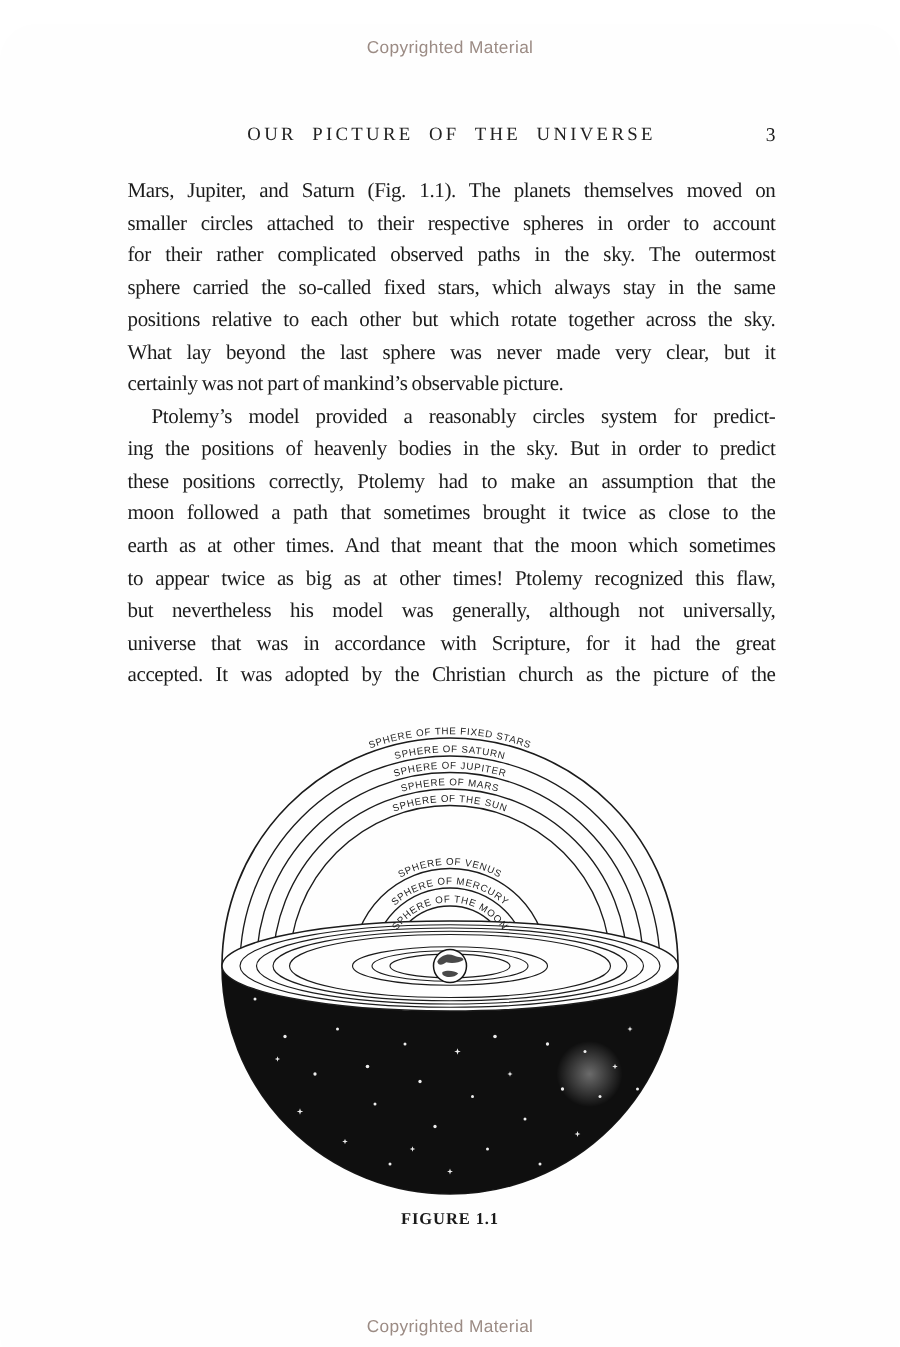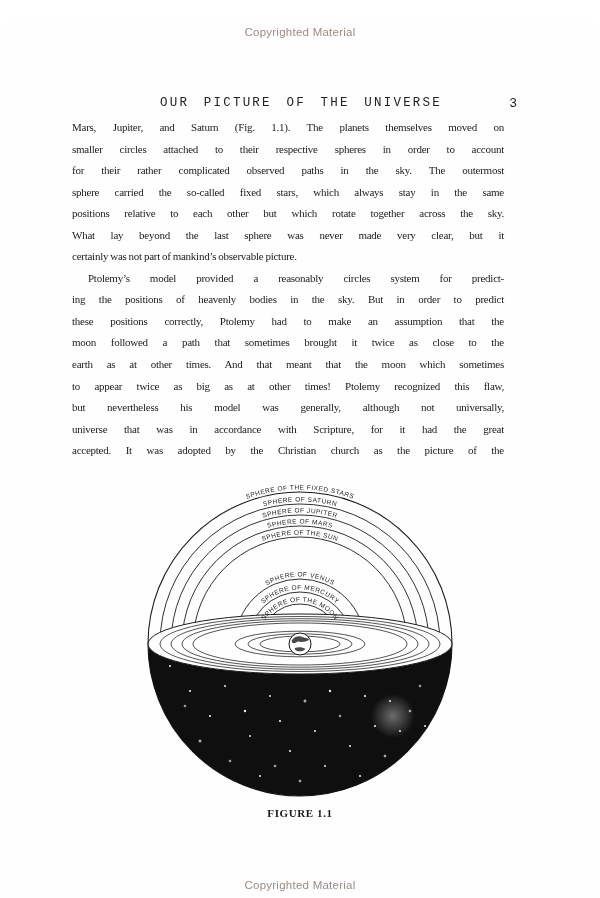--- a/index.html
+++ b/index.html
@@ -22,46 +22,45 @@
     text-align: center;
     font-family: "Liberation Sans", sans-serif;
     font-size: 11.5px;
     letter-spacing: .25px;
     color: #9b8b84;
   }
   .copyright.top { top: 10px; }
   .copyright.bottom { top: 863px; }
   .header {
     position: absolute;
-    top: 80px;
+    top: 66px;
     left: 85px;
     width: 432px;
     height: 20px;
-    font-family: Liberation Mono, monospace;
   }
   .running-head {
     display: block;
     text-align: center;
     font-size: 12.5px;
     letter-spacing: 2.2px;
     word-spacing: 5px;
     color: #222;
   }
   .page-number {
     position: absolute;
     right: 0;
     top: 0;
     font-size: 13px;
   }
   .body-text {
     position: absolute;
     top: 101px;
-    left: 72px;
+    left: 85px;
     width: 432px;
-    font-size: 11px;
+    font-size: 14px;
     line-height: 21.55px;
     letter-spacing: -0.25px;
     word-spacing: -0.5px;
   }
   .line {
     text-align: justify;
     text-align-last: justify;
     height: 21.55px;
   }
   .line.lastline { text-align-last: left; }

